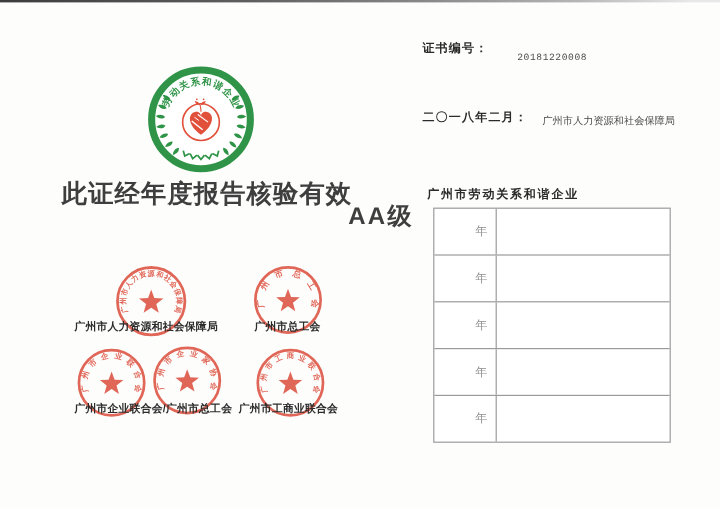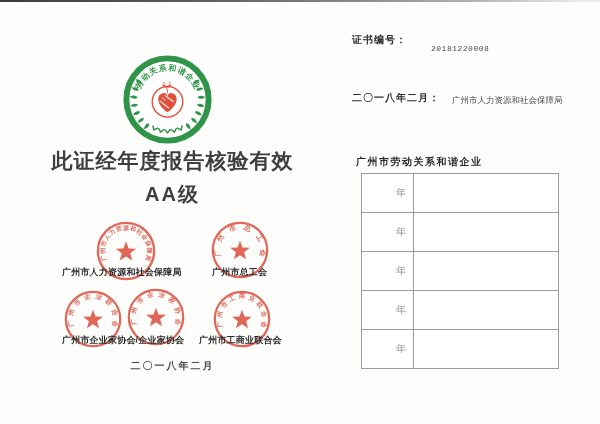--- a/index.html
+++ b/index.html
@@ -4,21 +4,21 @@
 <style>
   html,body{margin:0;padding:0;}
   body{width:600px;height:424px;background:#ffffff;font-family:"Liberation Sans",sans-serif;position:relative;overflow:hidden;}
   .sheet{position:absolute;left:0;top:0;width:600px;height:424px;background:#fdfdfc;}
   .scan-edge{position:absolute;top:0;left:0;width:600px;height:2px;
     background:linear-gradient(to right,#3c3c3c,#5f5f5f 35%,#8a8a8a 60%,#b5b5b5 80%,#e8e8e8 96%);}
   .left-col{position:absolute;left:0;top:0;width:345px;height:424px;}
   .logo{position:absolute;left:122px;top:54px;}
   .cert-title{position:absolute;top:147px;left:0;width:100%;text-align:center;
     font-size:21px;font-weight:700;color:#3e3e3e;letter-spacing:1px;}
-  .cert-grade{position:absolute;top:181px;left:0;width:100%;text-align:center;
+  .cert-grade{position:absolute;top:167px;left:0;width:100%;text-align:right;
     font-size:20px;font-weight:700;color:#3e3e3e;letter-spacing:2px;}
   .stamp{position:absolute;opacity:.88;}
   .agency{position:absolute;font-size:9px;font-weight:700;color:#2b2b2b;white-space:nowrap;letter-spacing:.2px;}
   .date{position:absolute;top:359px;left:0;width:100%;text-align:center;
     font-size:10px;font-weight:600;color:#474747;letter-spacing:2px;}
   .right-col{position:absolute;left:345px;top:0;width:255px;height:424px;}
   .lbl{position:absolute;font-size:10px;font-weight:700;color:#2b2b2b;letter-spacing:1px;white-space:nowrap;}
   .val{position:absolute;font-family:Liberation Mono, monospace;color:#4a4a4a;white-space:nowrap;margin-left:16px;}
   .vtable{position:absolute;left:361px;top:173px;width:196px;border:1px solid #9b9b9b;background:#fff;}
   .trow{display:flex;height:38px;border-top:1px solid #9b9b9b;}
@@ -140,24 +140,23 @@
         </defs>
       <circle cx="32" cy="32" r="29" fill="none" stroke="#dd5342" stroke-width="2.4"></circle>
       <path d="M32,22 L34.7,29.3 L42.5,29.6 L36.4,34.4 L38.5,41.9 L32,37.6 L25.5,41.9 L27.6,34.4 L21.5,29.6 L29.3,29.3 Z" fill="#dd5342"></path>
       <text fill="#dd5342" font-size="6.6" font-weight="bold">
         <textPath href="#arc5" startOffset="50%" text-anchor="middle" textLength="86" lengthAdjust="spacing">广州市工商业联合会</textPath>
       </text>
     </svg>
 
     <div class="agency" style="left:62px;top:266px">广州市人力资源和社会保障局</div>
     <div class="agency" style="left:212px;top:266px">广州市总工会</div>
-    <div class="agency" style="left:62px;top:334px">广州市企业家协会/企业家协会</div>
+    <div class="agency" style="left:62px;top:334px">广州市企业联合会/广州市总工会</div>
     <div class="agency" style="left:199px;top:334px">广州市工商业联合会</div>
 
-    <div class="date">二〇一八年二月</div>
   </div>
 
   <div class="right-col"></div>
 
   <div class="lbl" style="left:352px;top:33px">证书编号：</div>
   <div class="val" style="left:415px;top:44px;font-size:8px;letter-spacing:.5px">20181220008</div>
 
   <div class="lbl" style="left:352px;top:91px">二〇一八年二月：</div>
   <div class="val" style="left:436px;top:95px;font-size:8.5px">广州市人力资源和社会保障局</div>
 

